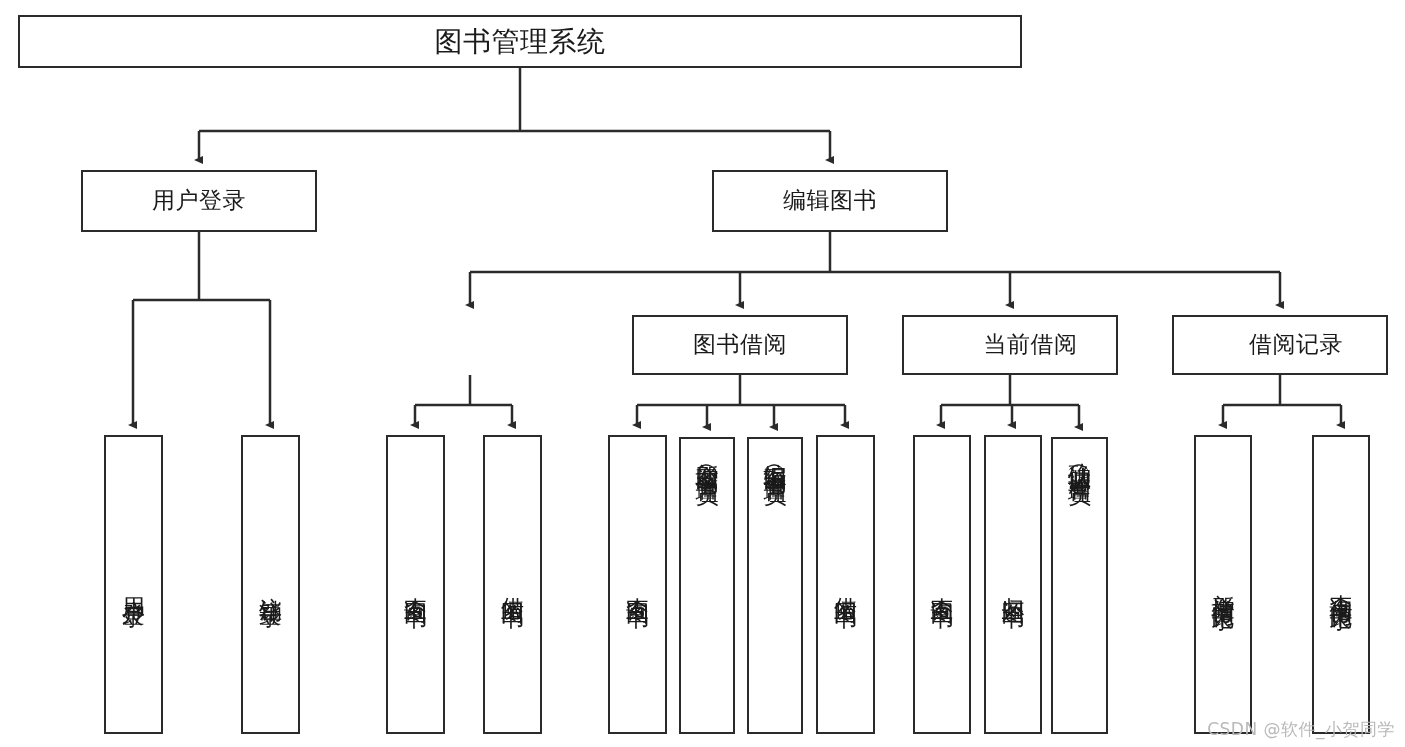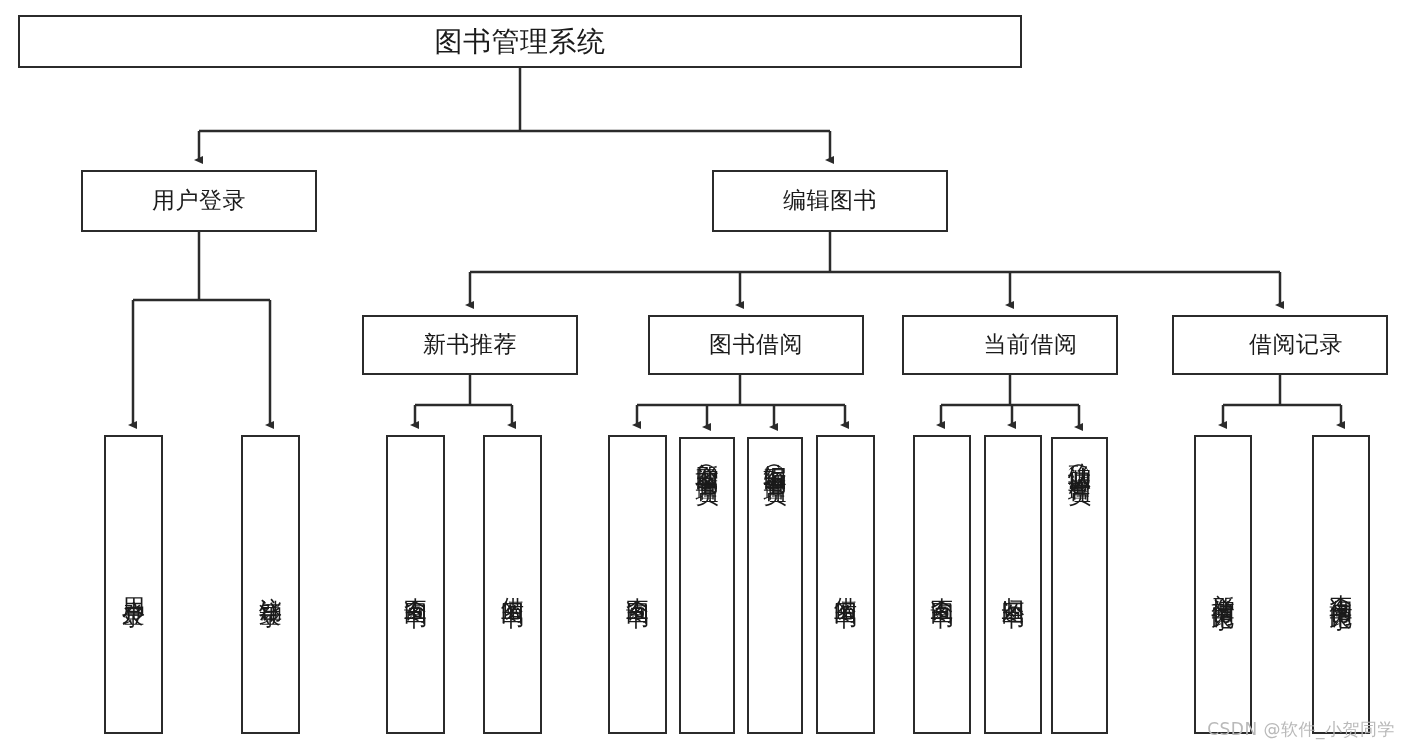--- a/index.html
+++ b/index.html
@@ -137,24 +137,21 @@
     <span class="label">图书管理系统</span>
   </div>
 
   <div class="node horiz" style="left:81px; top:170px; width:236px; height:62px;">
     <span class="label">用户登录</span>
   </div>
   <div class="node horiz" style="left:712px; top:170px; width:236px; height:62px;">
     <span class="label">编辑图书</span>
   </div>
 
-  <div class="node horiz" style="left:362px; top:315px; width:216px; height:60px;">
-    <span class="label">新书推荐</span>
-  </div>
-  <div class="node horiz" style="left:632px; top:315px; width:216px; height:60px;margin-left:16px;">
+  <div class="node horiz" style="left:632px; top:315px; width:216px; height:60px;">
     <span class="label">图书借阅</span>
   </div>
   <div class="node horiz" style="left:902px; top:315px; width:216px; height:60px;padding-left:41px;">
     <span class="label">当前借阅</span>
   </div>
   <div class="node horiz" style="left:1172px; top:315px; width:216px; height:60px;padding-left:32px;">
     <span class="label">借阅记录</span>
   </div>
 
   <div class="node vert centered" style="left:104px; top:435px; width:59px; height:299px;">

